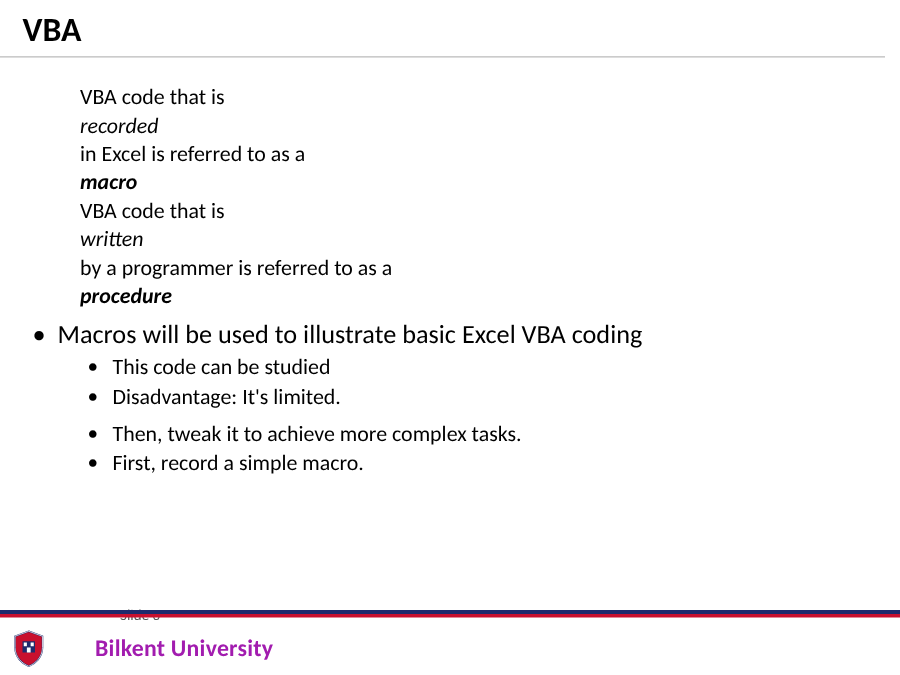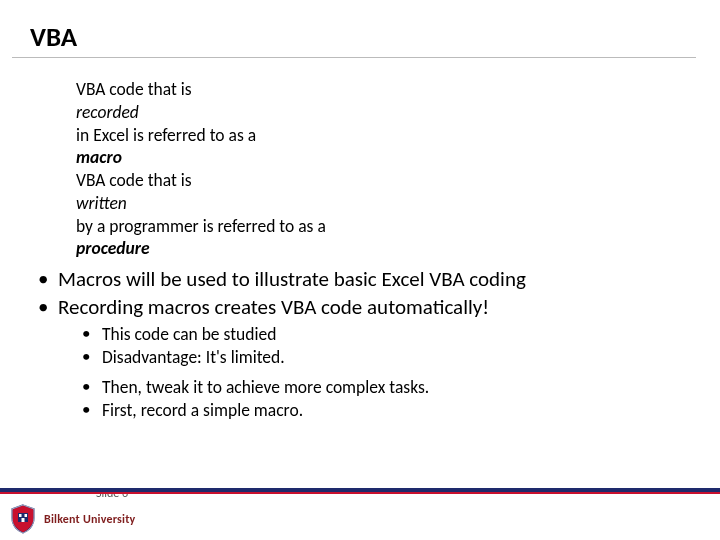--- a/index.html
+++ b/index.html
@@ -1,17 +1,17 @@
 <!DOCTYPE html>
 <html><head>
 <meta charset="utf-8">
 <style>
   * { margin: 0; padding: 0; box-sizing: border-box; }
   html, body { width: 720px; height: 540px; font-family: Calibri, "Segoe UI", Arial, sans-serif; background: #fff; color: #000; }
-  .slide { position: relative; width: 720px; height: 540px; padding: 12px; }
+  .slide { position: relative; width: 720px; height: 540px; padding: 0; }
   .title {
     font-size: 27px; font-weight: 700; color: #000;
     padding: 8px 0 4px 18px;
     border-bottom: 1px solid #bbb;
     margin: 0 12px 0 0;
   }
   .content { padding: 18px 20px 0 20px; }
   ul.top { list-style: none; }
   ul.top > li { position: relative; padding-left: 26px; font-size: 21px; line-height: 1.25; margin-bottom: 2px; }
   ul.top > li::before { content: "•"; position: absolute; left: 6px; top: 0; font-size: 21px; }
@@ -27,21 +27,21 @@
     position: absolute; left: 0; right: 0; bottom: 46px;
     height: 6px;
     background: linear-gradient(to bottom, #1e2a6c 0 60%, #c8102e 60% 100%);
   }
   .slide-num {
     position: absolute; left: 96px; bottom: 40px;
     font-size: 12px; color: #555;
   }
   .logo { position: absolute; left: 10px; bottom: 6px; display: flex; align-items: center; gap: 8px; }
   .crest { width: 26px; height: 30px; }
-  .uni-name { font-size: 12px; font-weight: 700; color: #7f1d1d; letter-spacing: .2px; }
+  .uni-name { font-size: 19px; font-weight: 700; color: #a21caf; letter-spacing: .2px; margin-left: 32px; }
 </style>
 </head>
 <body>
 
 <div class="slide">
   <div class="title">VBA</div>
 
   <div class="content">
     <ul class="top">
 
@@ -55,21 +55,20 @@
         <span>
           <span>VBA code that is </span>
             <span class="em-i u">written</span>
             <span> by a programmer is referred to as a </span>
             <span class="em-bi">procedure</span>
         </span>
       </div>
 
       <li>Macros will be used to illustrate basic Excel VBA coding</li>
 
-      <li>Recording macros creates VBA code automatically!</li>
       <ul class="sub">
         <li>This code can be studied</li>
         <li>Disadvantage: It's limited.</li>
       </ul>
 
       <ul class="sub">
         <li>Then, tweak it to achieve more complex tasks.</li>
         <li>First, record a simple macro.</li>
       </ul>
 

